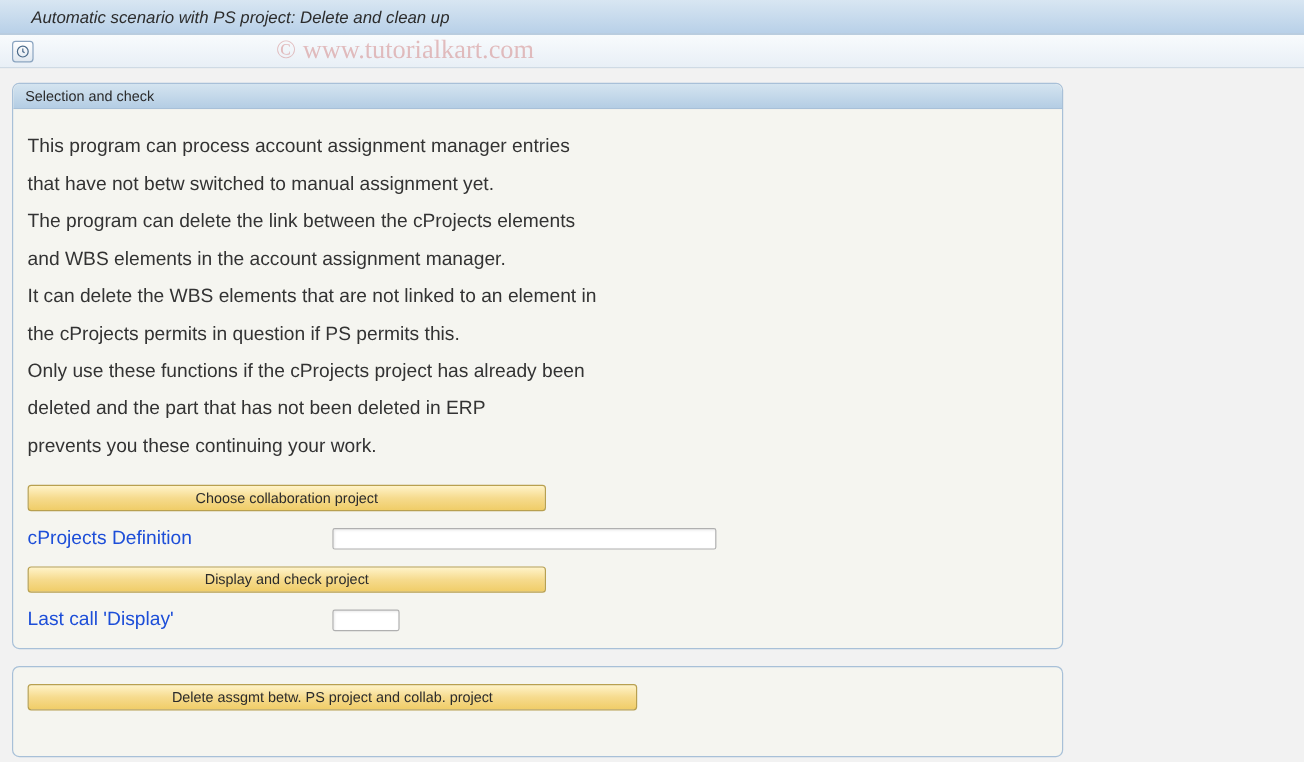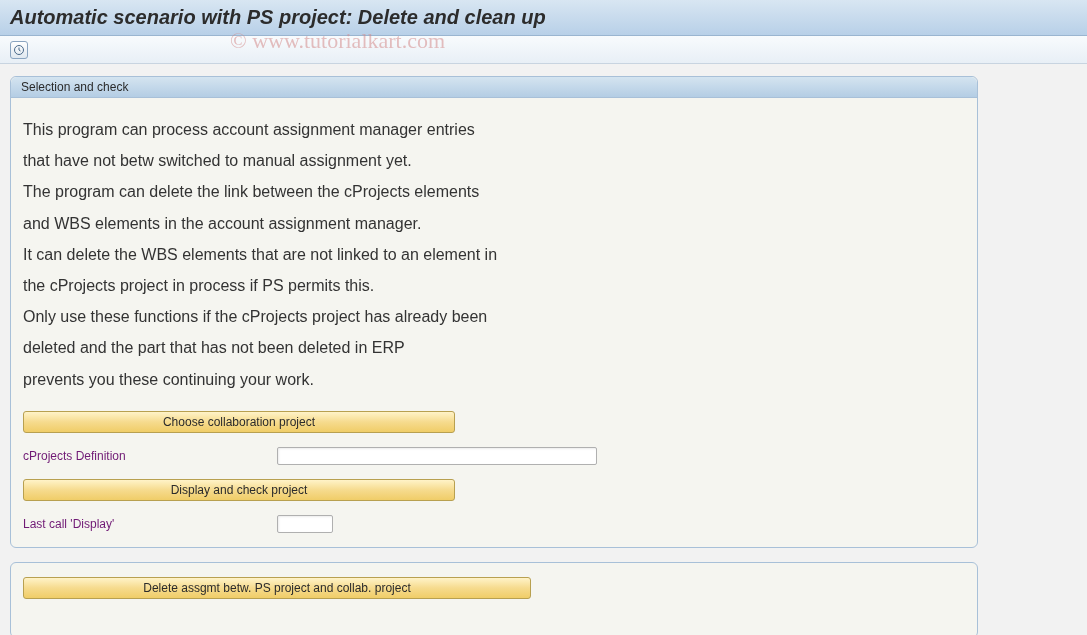--- a/index.html
+++ b/index.html
@@ -14,24 +14,25 @@
       width: 1087px;
       height: 635px;
       overflow: hidden;
     }
     .title-bar {
       background: linear-gradient(to bottom, #d8e6f2 0%, #b8d0e8 100%);
       padding: 6px 10px;
       border-bottom: 1px solid #9ab5d0;
     }
     .title-bar-text {
-      font-weight: bold;
+      font-weight: normal;
       font-style: italic;
-      font-size: 20px;
+      font-size: 14px;
       color: #2c2c2c;
+      margin-left: 16px;
     }
     .toolbar {
       background: linear-gradient(to bottom, #f8fbfd 0%, #e8eff6 100%);
       padding: 5px 10px;
       border-bottom: 1px solid #c8d4e0;
       height: 28px;
       display: flex;
       align-items: center;
     }
     .toolbar-icon {
@@ -51,21 +52,21 @@
       fill: #4a6a8a;
     }
     .content-area {
       padding: 12px 10px;
       background: #f2f2f2;
     }
     .group-box {
       border: 1px solid #a8c0d8;
       border-radius: 6px;
       margin-bottom: 14px;
-      width: 968px;
+      width: 876px;
       background: #f5f5f0;
     }
     .group-header {
       background: linear-gradient(to bottom, #d4e4f0 0%, #b4cde4 100%);
       padding: 3px 10px;
       border-bottom: 1px solid #a8c0d8;
       border-top-left-radius: 6px;
       border-top-right-radius: 6px;
       color: #2b2b2b;
       font-size: 12px;
@@ -97,22 +98,22 @@
     .sap-button-wide {
       width: 508px;
     }
     .field-row {
       display: flex;
       align-items: center;
       margin-bottom: 4px;
     }
     .field-label {
       width: 254px;
-      color: #701a75;
-      font-size: 12px;
+      color: #1d4ed8;
+      font-size: 16px;
     }
     .field-input {
       background: #ffffff;
       border: 1px solid #b0b0b0;
       border-radius: 2px;
       height: 18px;
       box-shadow: inset 1px 1px 2px rgba(0,0,0,0.08);
     }
     .field-input-wide {
       width: 320px;
@@ -158,21 +159,21 @@
   <div class="group-box">
     <div class="group-header">Selection and check</div>
     <div class="group-body">
 
       <div class="description-text">
         <div>This program can process account assignment manager entries</div>
         <div>that have not betw switched to manual assignment yet.</div>
         <div>The program can delete the link between the cProjects elements</div>
         <div>and WBS elements in the account assignment manager.</div>
         <div>It can delete the WBS elements that are not linked to an element in</div>
-        <div>the cProjects project in process if PS permits this.</div>
+        <div>the cProjects permits in question if PS permits this.</div>
         <div>Only use these functions if the cProjects project has already been</div>
         <div>deleted and the part that has not been deleted in ERP</div>
         <div>prevents you these continuing your work.</div>
       </div>
 
       <div class="sap-button">Choose collaboration project</div>
 
       <div class="field-row">
         <span class="field-label">cProjects Definition</span>
         <input class="field-input field-input-wide" type="text" value="" style="">

